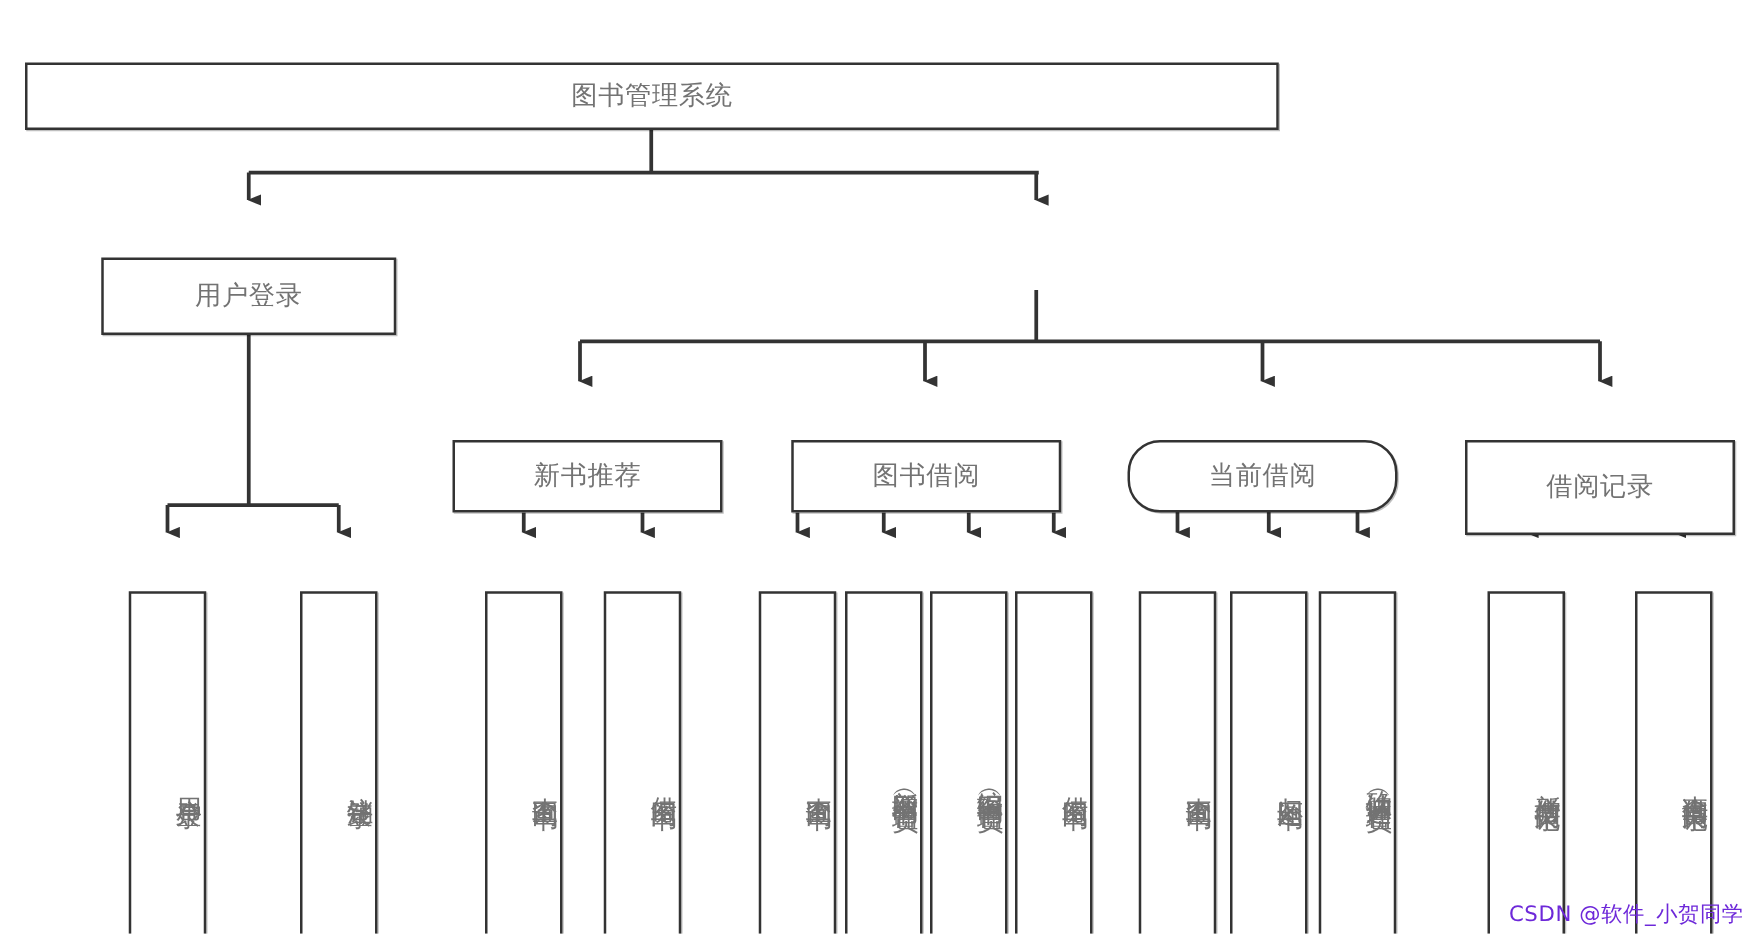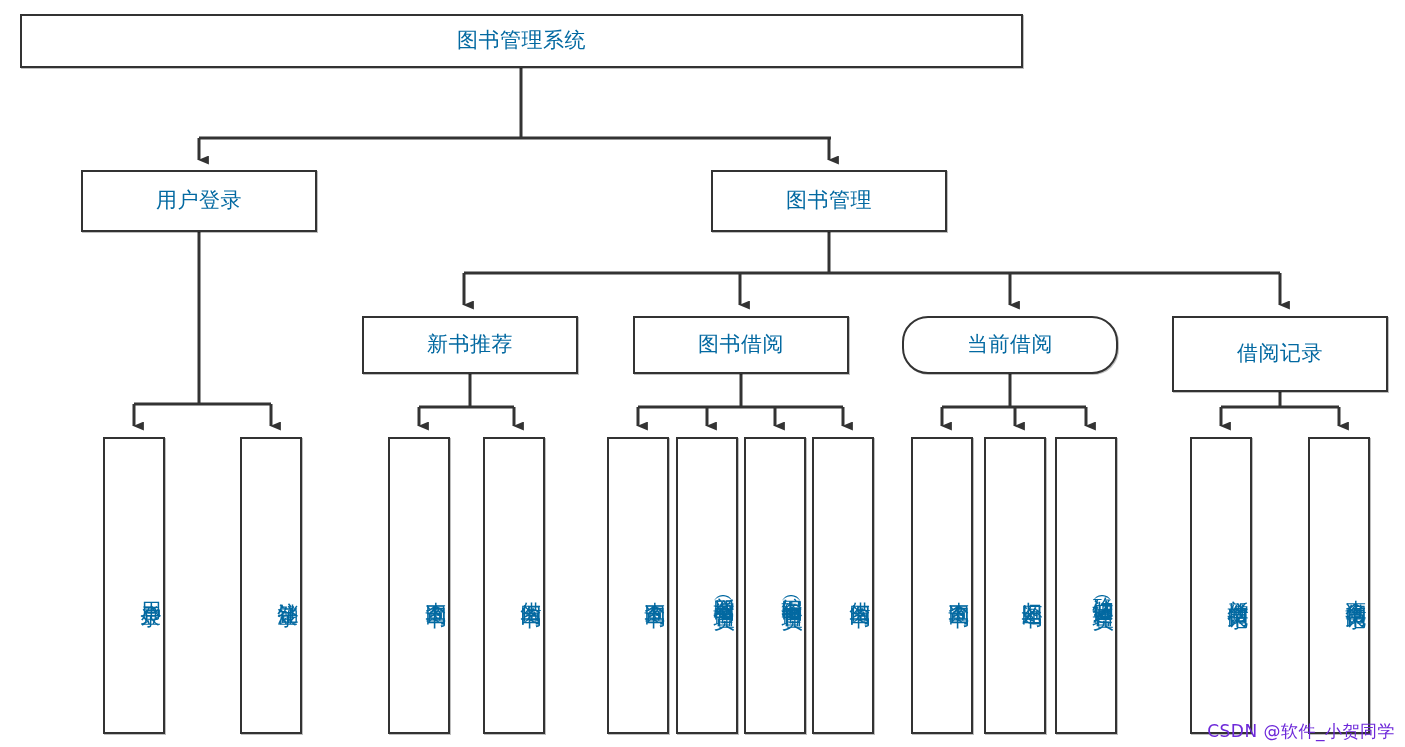--- a/index.html
+++ b/index.html
@@ -18,22 +18,23 @@
     overflow: hidden;
   }
   .node {
     position: absolute;
     box-sizing: border-box;
     border: 2px solid #333333;
     background: #ffffff;
     display: flex;
     align-items: center;
     justify-content: center;
-    color: #0369a1;
+    color: #737373;
     box-shadow: 1px 1px 0 rgba(0,0,0,0.25);
+    margin-top: 36px;
   }
   .node-h {
     font-size: 21px;
     line-height: 1.2;
     letter-spacing: 0.5px;
     white-space: nowrap;
   }
   .node-v {
     font-size: 21px;
     line-height: 1.15;
@@ -123,23 +124,20 @@
     </g>
   </svg>
 
   <div class="node node-h" style="left:20px; top:14px; width:1003px; height:54px;">
     <span>图书管理系统</span>
   </div>
 
   <div class="node node-h" style="left:81px; top:170px; width:236px; height:62px;">
     <span>用户登录</span>
   </div>
-  <div class="node node-h" style="left:711px; top:170px; width:236px; height:62px;">
-    <span>图书管理</span>
-  </div>
 
   <div class="node node-h" style="left:362px; top:316px; width:216px; height:58px;">
     <span>新书推荐</span>
   </div>
   <div class="node node-h" style="left:633px; top:316px; width:216px; height:58px;">
     <span>图书借阅</span>
   </div>
   <div class="node node-h" style="left:902px; top:316px; width:216px; height:58px;border-radius:26px;">
     <span>当前借阅</span>
   </div>

